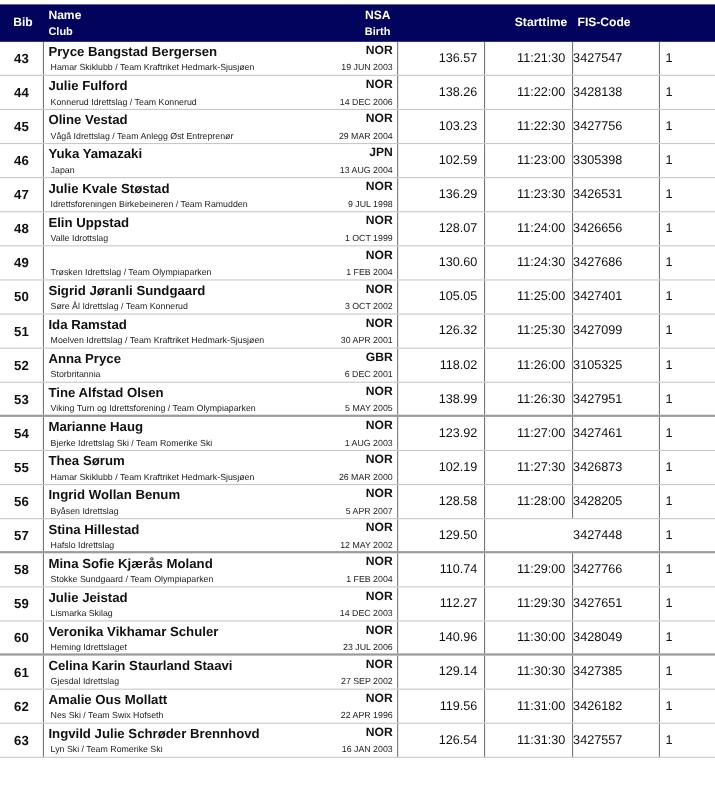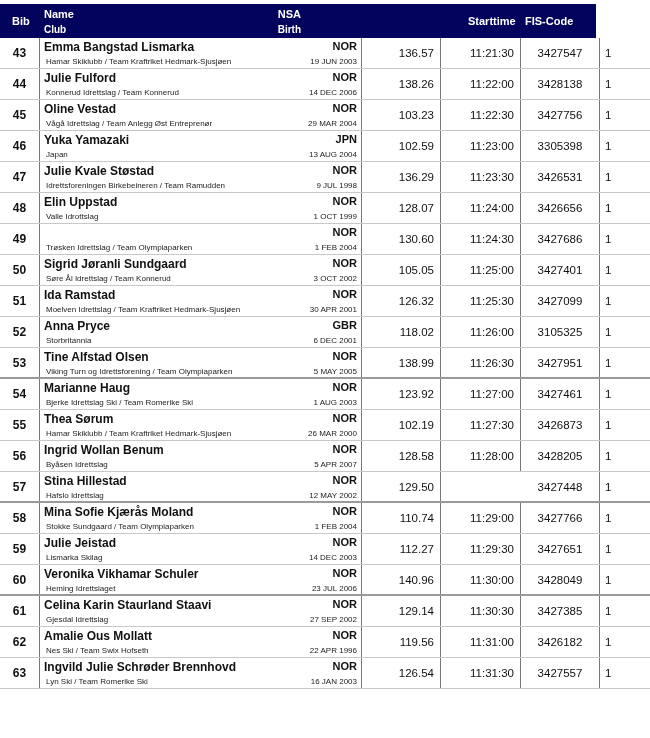--- a/index.html
+++ b/index.html
@@ -1,19 +1,19 @@
 <!DOCTYPE html>
 <html><head>
 <meta charset="utf-8">
 <style>
   html, body { margin: 0; padding: 0; background: #ffffff; }
   body { width: 650px; height: 738px; overflow: hidden; font-family: "Liberation Sans", "DejaVu Sans", sans-serif; color: #111; }
   .sheet { position: relative; width: 650px; }
   .hdr {
-    position: absolute; left: 0; top: 4px; width: 596px; height: 34px;
+    position: absolute; left: 0; top: 4px; width: 650px; height: 34px;
     background: #02035c; color: #fff; font-weight: bold; font-size: 11px;
   }
   .hdr span { position: absolute; white-space: nowrap; }
   .h-bib { left: 12px; top: 11px; }
   .h-name { left: 44px; top: 4px; }
   .h-club { left: 44px; top: 20px; font-size: 10px; }
   .h-nsa { right: 295px; top: 4px; }
   .h-birth { right: 295px; top: 20px; font-size: 10px; padding-left: 45px; }
   .h-fis { right: 217px; top: 11px; margin-top: 33px; }
   .h-start { left: 468px; top: 11px; }
@@ -23,21 +23,21 @@
   .rows { position: absolute; left: 0; top: 38px; width: 650px; }
   .row {
     position: relative; height: 31px; border-bottom: 1px solid #c8c8c8; box-sizing: border-box;
   }
   .row.thick { border-bottom: 2px solid #9a9a9a; }
   .row .c { position: absolute; top: 0; bottom: 0; box-sizing: border-box; }
   .c-bib { left: 0; width: 40px; border-right: 1px solid #777; display: flex; align-items: center; justify-content: center; font-weight: bold; font-size: 12px; }
   .c-name { left: 40px; width: 322px; border-right: 1px solid #777; }
   .c-fis { left: 362px; width: 79px; border-right: 1px solid #777; display: flex; align-items: center; justify-content: flex-end; padding-right: 6px; font-size: 11.5px; }
   .c-start { left: 441px; width: 80px; border-right: 1px solid #777; display: flex; align-items: center; justify-content: flex-end; padding-right: 6px; font-size: 11.5px; }
-  .c-code { left: 521px; width: 79px; border-right: 1px solid #777; display: flex; align-items: center; justify-content: center; font-size: 11.5px; }
+  .c-code { left: 521px; width: 79px; border-right: 1px solid #777; display: flex; align-items: center; font-size: 11.5px; }
   .c-rem { left: 600px; width: 50px; display: flex; align-items: center; padding-left: 5px; font-size: 11.5px; }
 
   .name { position: absolute; left: 4px; top: 2px; font-weight: bold; font-size: 12px; white-space: nowrap; }
   .club { position: absolute; left: 6px; top: 19px; font-size: 8px; white-space: nowrap; color: #222; text-align: center; }
   .nsa { position: absolute; right: 4px; top: 2px; font-weight: bold; font-size: 11px; }
   .birth { position: absolute; right: 4px; top: 19px; font-size: 8px; color: #222; }
 </style>
 </head>
 <body>
 
@@ -53,21 +53,21 @@
     <span class="h-code">FIS-Code</span>
     <span class="h-rem">Remarks</span>
   </div>
 
   <div class="rows" id="rows">
   <div class="row">
     <div class="c c-bib">
           <span>43</span>
         </div>
     <div class="c c-name">
-      <span class="name">Emma Bangstad Lismarka</span>
+      <span class="name">Pryce Bangstad Bergersen</span>
       <span class="club">Hamar Skiklubb  / Team Kraftriket Hedmark-Sjusjøen</span>
       <span class="nsa">NOR</span>
       <span class="birth">19 JUN 2003</span>
     </div>
     <div class="c c-fis">
           <span>136.57</span>
         </div>
     <div class="c c-start">
           <span>11:21:30</span>
         </div>

